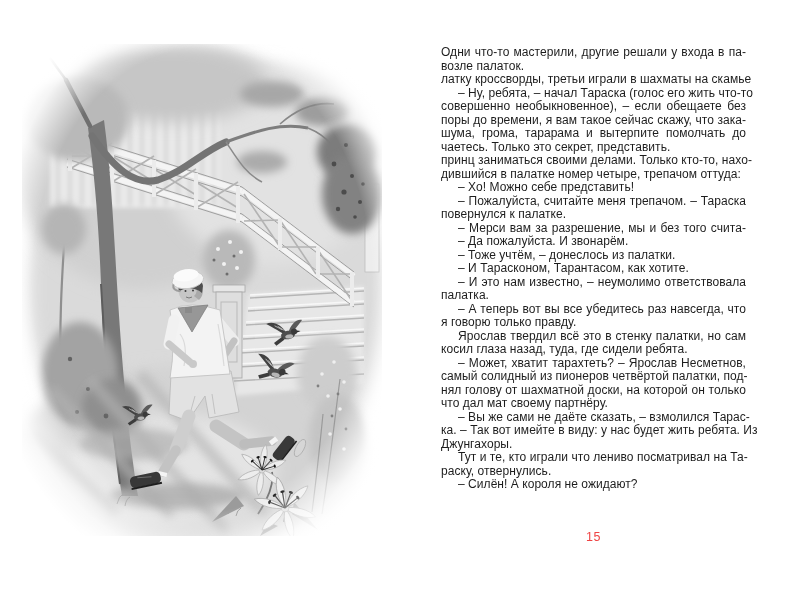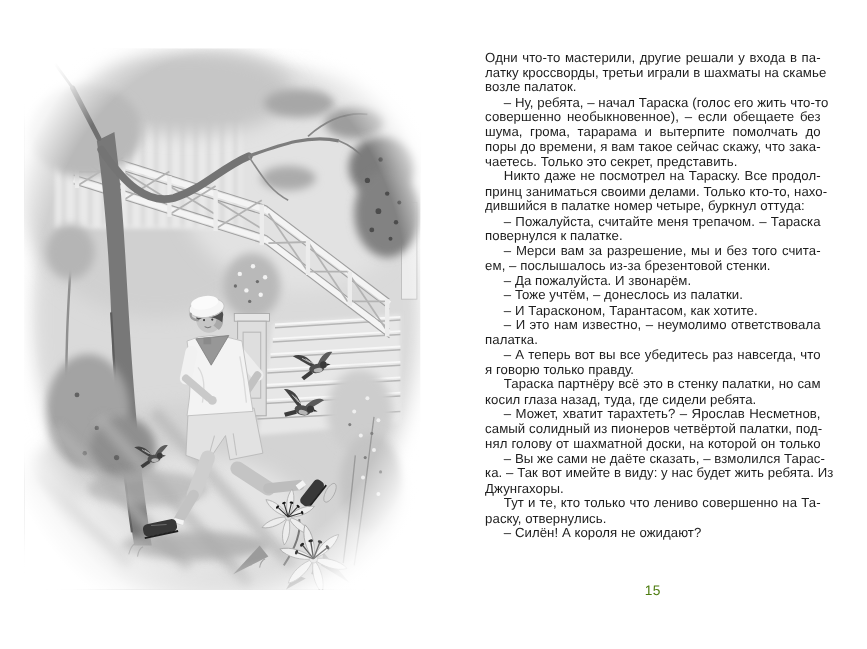--- a/index.html
+++ b/index.html
@@ -7,21 +7,21 @@
          font-family:"Liberation Sans","DejaVu Sans",sans-serif;}
   .illustration{position:absolute;left:22px;top:44px;width:360px;height:492px;margin:0;}
   .illustration svg{display:block;width:100%;height:100%;}
   .text-col{position:absolute;left:441px;top:46px;width:305px;color:#1d1d1d;
             font-size:12px;line-height:13.5px;letter-spacing:0.05px;}
   .para{margin:0;}
   .line{white-space:nowrap;text-align:left;height:13.5px;}
   .line.jl{text-align:justify;text-align-last:justify;}
   .line.indent{padding-left:17px;}
   .page-number{position:absolute;left:441px;top:530px;width:305px;text-align:center;
-               color:#4d7c0f;font-size:12.5px;letter-spacing:0.5px;}
+               color:#ef4444;font-size:12.5px;letter-spacing:0.5px;}
 </style>
 </head>
 <body>
 
 <div class="sheet">
 
   <figure class="illustration" aria-label="Черно-белая иллюстрация: мальчик в белой кепке, белой рубашке с пионерским галстуком и шортах бежит по садовой дорожке мимо деревянной лестницы с перилами с крестообразными панелями; вокруг летают воробьи, на переднем плане цветут лилии, слева большое дерево и кусты.">
     <svg viewBox="0 0 360 492" xmlns="http://www.w3.org/2000/svg">
       <defs>
         <filter id="b2" x="-30%" y="-30%" width="160%" height="160%">
@@ -335,76 +335,78 @@
         <path d="M95,460 q2,-8 6,-10 M103,462 q1,-7 5,-9 M206,470 q2,-8 6,-9 M214,472 q1,-6 5,-8"></path>
       </g>
 
       <rect x="0" y="0" width="360" height="492" fill="url(#fade)"></rect>
     </svg>
   </figure>
 
   <main class="text-col">
       <div class="para">
         <div class="line jl">Одни что-то мастерили, другие решали у входа в па-</div>
+        <div class="line">возле палаток.</div>
         <div class="line jl">латку кроссворды, третьи играли в шахматы на скамье</div>
-        <div class="line">возле палаток.</div>
       </div>
       <div class="para">
         <div class="line indent jl">– Ну, ребята, – начал Тараска (голос его жить что-то</div>
         <div class="line jl">совершенно необыкновенное), – если обещаете без</div>
+        <div class="line jl">поры до времени, я вам такое сейчас скажу, что зака-</div>
         <div class="line jl">шума, грома, тарарама и вытерпите помолчать до</div>
-        <div class="line jl">поры до времени, я вам такое сейчас скажу, что зака-</div>
         <div class="line">чаетесь. Только это секрет, представить.</div>
       </div>
       <div class="para">
-        <div class="line indent jl">Никто даже не посмотрел на Тараску. Все продол-</div>
         <div class="line jl">принц заниматься своими делами. Только кто-то, нахо-</div>
-        <div class="line">дившийся в палатке номер четыре, буркнул оттуда:</div>
+        <div class="line">дившийся в палатке номер четыре, трепачом оттуда:</div>
+      </div>
+      <div class="para">
+        <div class="line indent">– Хо! Можно себе представить!</div>
       </div>
       <div class="para">
         <div class="line indent jl">– Пожалуйста, считайте меня трепачом. – Тараска</div>
         <div class="line">повернулся к палатке.</div>
       </div>
       <div class="para">
         <div class="line indent jl">– Мерси вам за разрешение, мы и без того счита-</div>
-        <div class="line">ем, – послышалось из-за брезентовой стенки.</div>
       </div>
       <div class="para">
         <div class="line indent">– Да пожалуйста. И звонарём.</div>
       </div>
       <div class="para">
         <div class="line indent">– Тоже учтём, – донеслось из палатки.</div>
       </div>
       <div class="para">
         <div class="line indent">– И Тарасконом, Тарантасом, как хотите.</div>
       </div>
       <div class="para">
         <div class="line indent jl">– И это нам известно, – неумолимо ответствовала</div>
         <div class="line">палатка.</div>
       </div>
       <div class="para">
         <div class="line indent jl">– А теперь вот вы все убедитесь раз навсегда, что</div>
         <div class="line">я говорю только правду.</div>
       </div>
       <div class="para">
-        <div class="line indent jl">Тараска партнёру всё это в стенку палатки, но сам</div>
+        <div class="line indent jl">Ярослав твердил всё это в стенку палатки, но сам</div>
         <div class="line">косил глаза назад, туда, где сидели ребята.</div>
       </div>
       <div class="para">
         <div class="line indent jl">– Может, хватит тарахтеть? – Ярослав Несметнов,</div>
         <div class="line jl">самый солидный из пионеров четвёртой палатки, под-</div>
         <div class="line jl">нял голову от шахматной доски, на которой он только</div>
+        <div class="line">что дал мат своему партнёру.</div>
       </div>
       <div class="para">
         <div class="line indent jl">– Вы же сами не даёте сказать, – взмолился Тарас-</div>
         <div class="line jl">ка. – Так вот имейте в виду: у нас будет жить ребята. Из</div>
         <div class="line">Джунгахоры.</div>
       </div>
       <div class="para">
-        <div class="line indent jl">Тут и те, кто только что лениво совершенно на Та-</div>
+        <div class="line indent jl">Тут и те, кто играли что лениво посматривал на Та-</div>
         <div class="line">раску, отвернулись.</div>
       </div>
       <div class="para">
         <div class="line indent">– Силён! А короля не ожидают?</div>
       </div>
     </main>
 
   <div class="page-number">15</div>
 </div>
 

